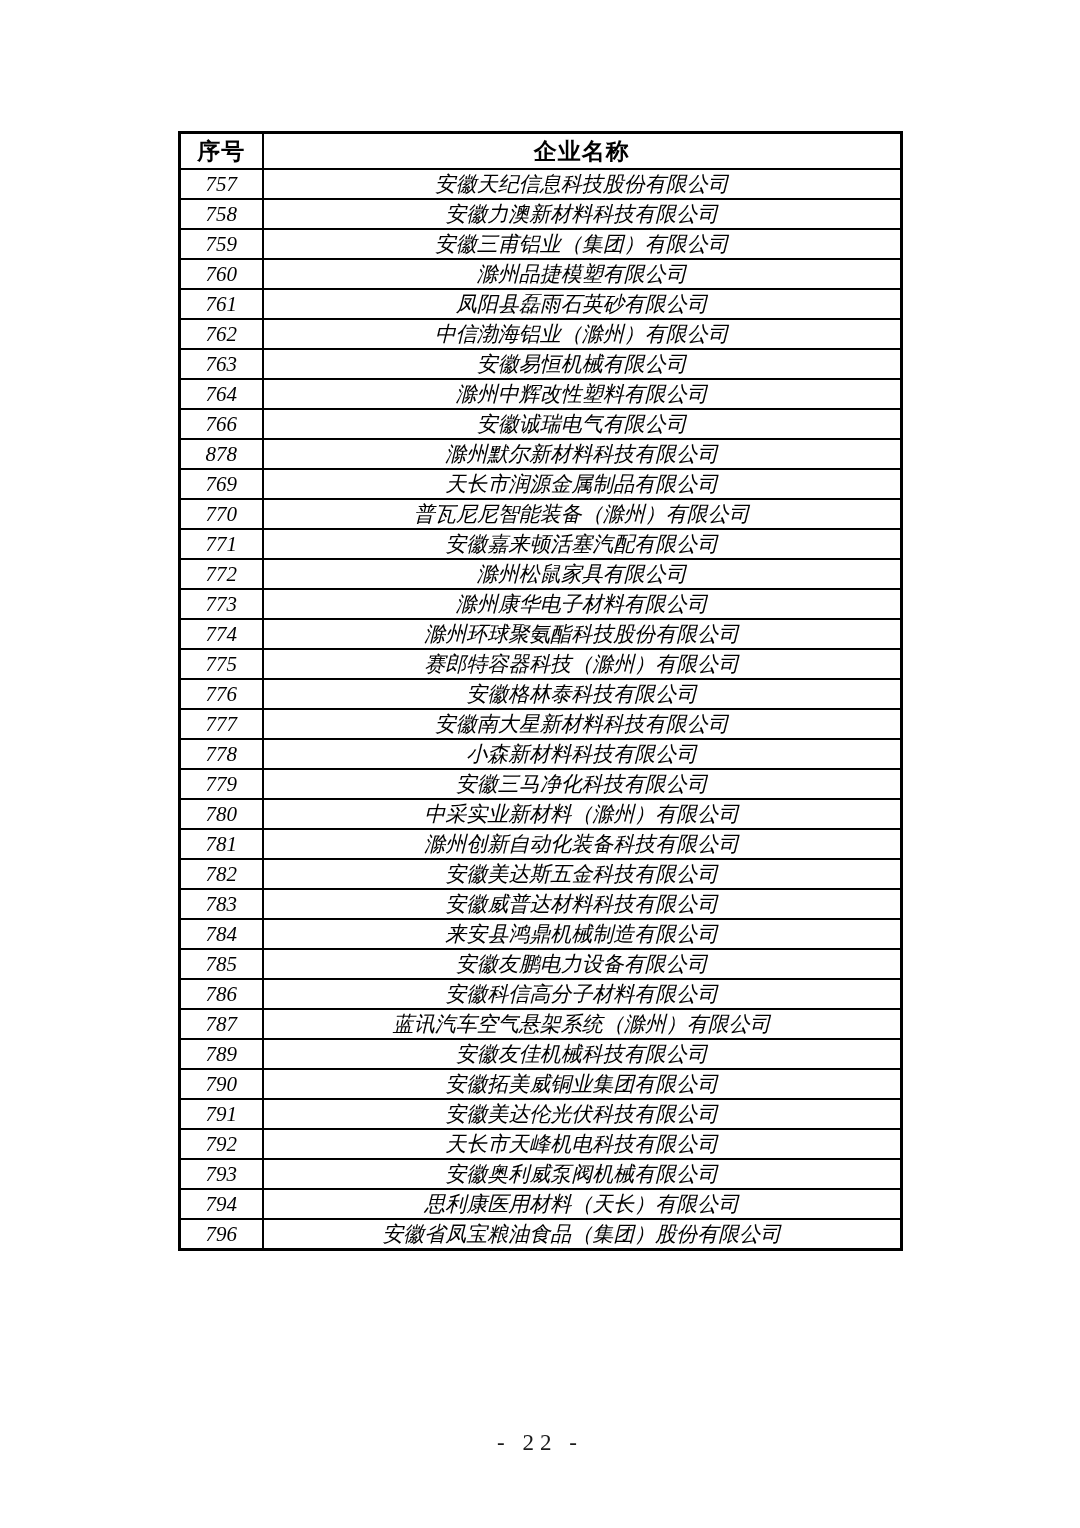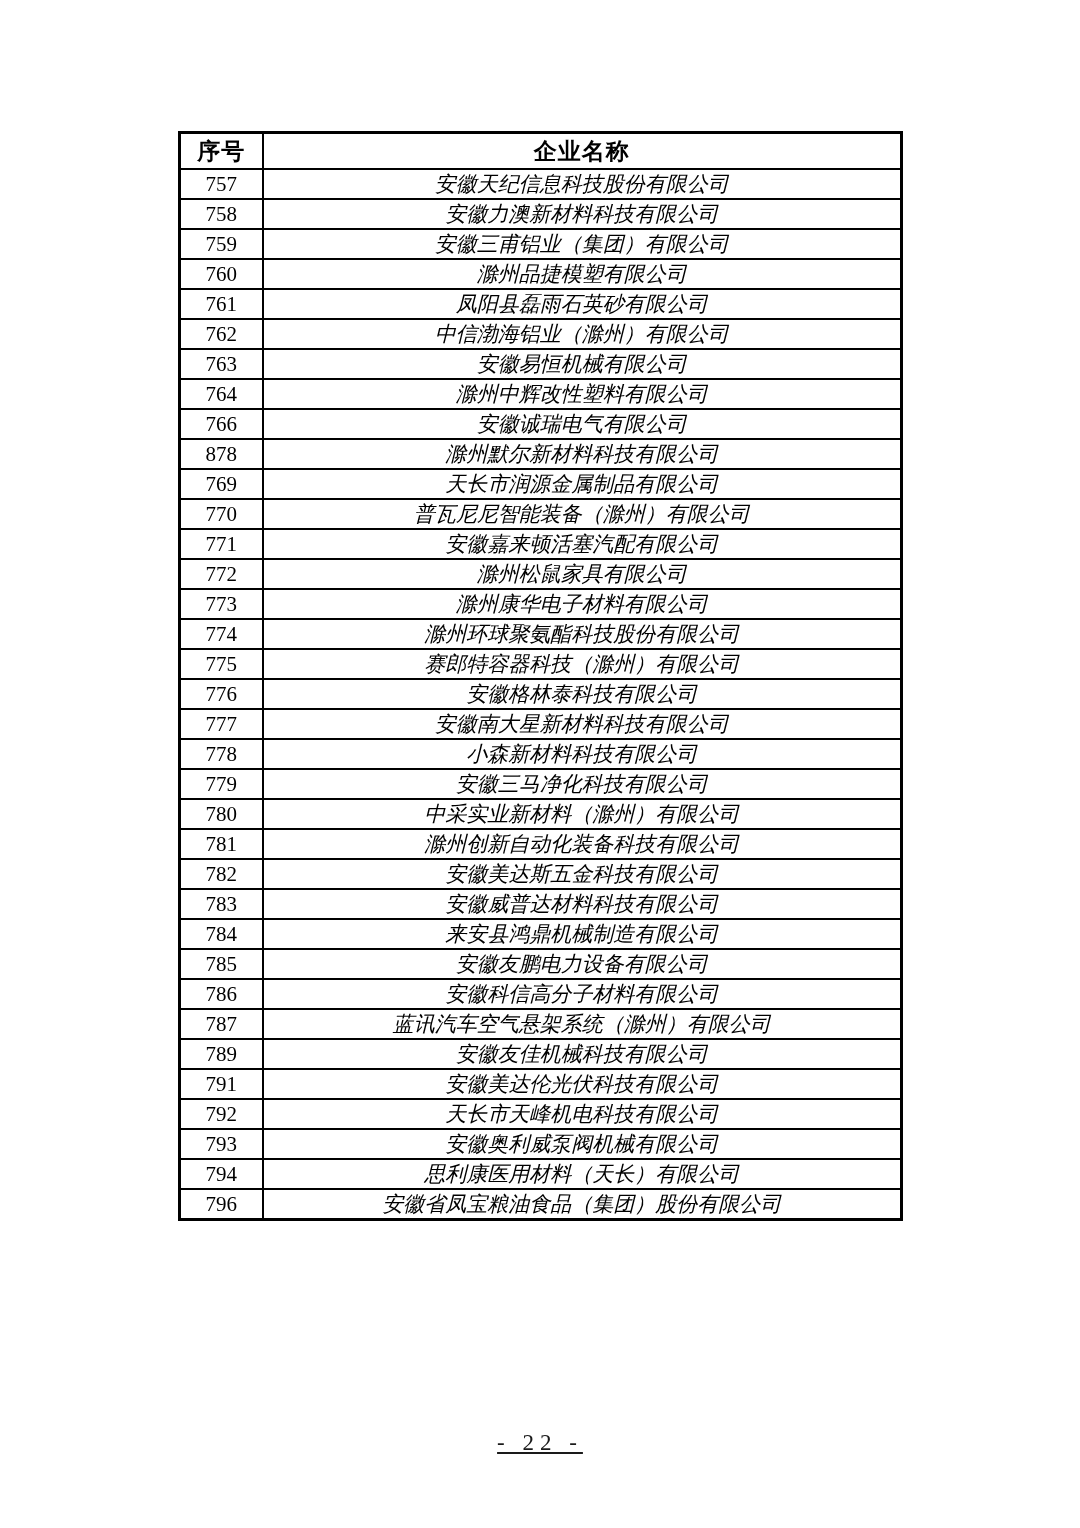--- a/index.html
+++ b/index.html
@@ -43,36 +43,36 @@
     font-size: 23px;
     font-weight: bold;
     letter-spacing: 1px;
   }
   tr.data-row td {
     height: 26.6px;
     font-size: 21px;
   }
   td.cell-index {
     font-family: "Liberation Serif", "DejaVu Serif", serif;
+    font-style: italic;
   }
   td.cell-name {
     font-family: "Liberation Serif", "DejaVu Serif", serif;
     font-style: italic;
   }
   .page-number {
     position: absolute;
     left: 0;
     top: 1430px;
     width: 100%;
     text-align: center;
     font-size: 23px;
     letter-spacing: 6px;
     font-family: "Liberation Serif", "DejaVu Serif", serif;
     color: #1a1a1a;
-    text-decoration: underline;
   }
 </style>
 </head>
 <body>
 
 <div class="page">
 
   <table class="company-table">
     <colgroup>
       <col class="col-index">
@@ -199,20 +199,24 @@
     </tr>
         <tr class="data-row">
       <td class="cell-index">787</td>
       <td class="cell-name">蓝讯汽车空气悬架系统（滁州）有限公司</td>
     </tr>
         <tr class="data-row">
       <td class="cell-index">789</td>
       <td class="cell-name">安徽友佳机械科技有限公司</td>
     </tr>
         <tr class="data-row">
+      <td class="cell-index">790</td>
+      <td class="cell-name">安徽拓美威铜业集团有限公司</td>
+    </tr>
+        <tr class="data-row">
       <td class="cell-index">791</td>
       <td class="cell-name">安徽美达伦光伏科技有限公司</td>
     </tr>
         <tr class="data-row">
       <td class="cell-index">792</td>
       <td class="cell-name">天长市天峰机电科技有限公司</td>
     </tr>
         <tr class="data-row">
       <td class="cell-index">793</td>
       <td class="cell-name">安徽奥利威泵阀机械有限公司</td>

